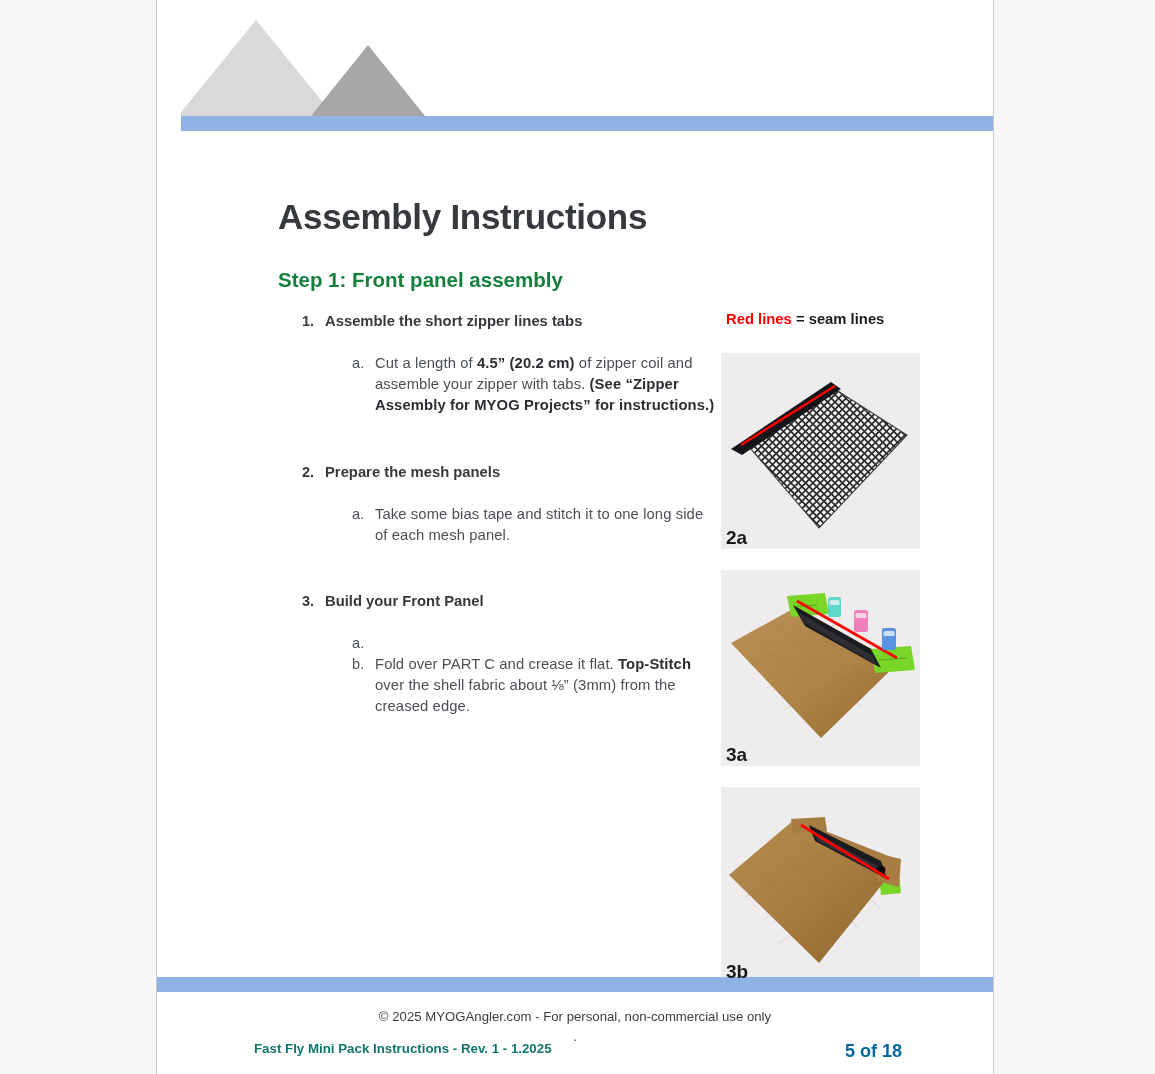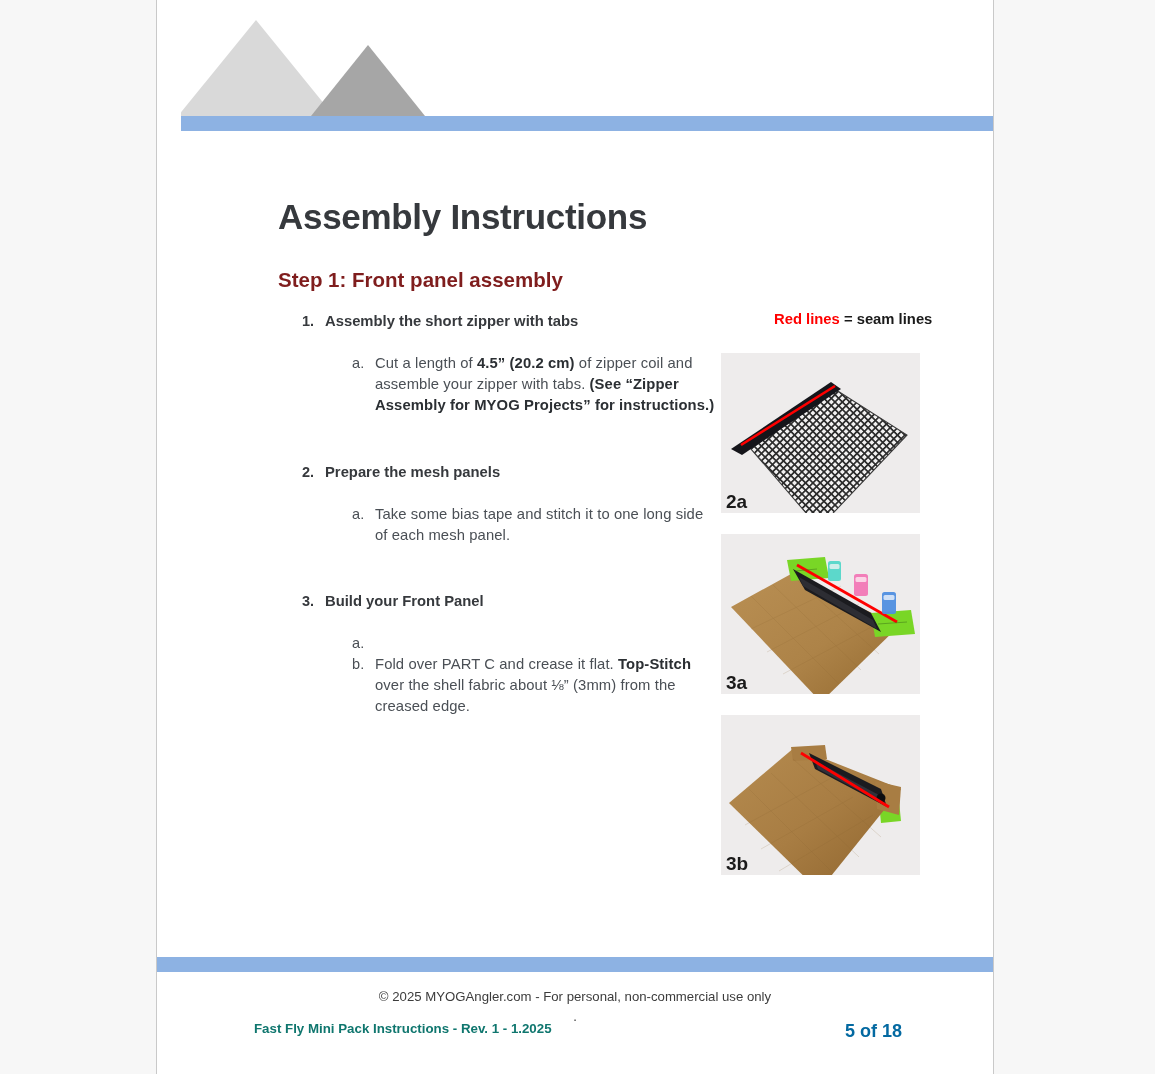--- a/index.html
+++ b/index.html
@@ -83,21 +83,21 @@
     color: #36393d;
     letter-spacing: -0.3px;
   }
 
   #step-heading {
     position: absolute;
     left: 97px;
     top: 137px;
     font-size: 20.5px;
     font-weight: bold;
-    color: #7f1d1d;
+    color: #15803d;
   }
 
   
   #list-col {
     position: absolute;
     left: 97px;
     top: 180px;
     width: 440px;
   }
 
@@ -149,26 +149,26 @@
   }
 
   #legend {
     font-size: 14.8px;
     font-weight: bold;
     color: #1a1a1a;
     white-space: nowrap;
     margin-bottom: 26px;
     padding-left: 5px;
   }
-  #legend .red { color: #ff0000; font-weight: bold; margin-left: 48px; }
+  #legend .red { color: #ff0000; font-weight: bold; }
 
   .photo {
     position: relative;
     width: 199px;
-    height: 160px;
+    height: 196px;
     background: #eeecec;
     overflow: hidden;
     margin-bottom: 21px;
   }
   .photo-label {
     position: absolute;
     left: 5px;
     bottom: 1px;
     font-size: 19px;
     font-weight: bold;
@@ -177,21 +177,21 @@
     line-height: 21px;
   }
   .photo svg { display: block; }
 
   
   #footer {
     position: absolute;
     left: 0;
     right: 0;
     bottom: 0;
-    height: 117px;
+    height: 97px;
   }
   #footer .bluebar { position: absolute; top: 0; left: 0; }
   #copyright {
     position: absolute;
     top: 32px;
     left: 0;
     right: 0;
     text-align: center;
     font-size: 13.2px;
     color: #3c3c3c;
@@ -237,21 +237,21 @@
     <div id="content">
 
       <div id="title">Assembly Instructions</div>
       <div id="step-heading">Step 1: Front panel assembly</div>
 
       <div id="list-col">
 
         <div class="num-item">
           <div class="num-row">
             <span class="num-marker">1.</span>
-            <span>Assembly the short zipper with tabs</span>
+            <span>Assemble the short zipper lines tabs</span>
           </div>
           <div class="sub-list">
             <div class="sub-row">
               <span class="sub-marker">a.</span>
               <span>Cut a length of <b>4.5” (20.2 cm)</b> of zipper coil and assemble your zipper with tabs. <b>(See “Zipper Assembly for MYOG Projects” for instructions.)</b></span>
             </div>
           </div>
         </div>
 
         <div class="gap-lg"></div>

